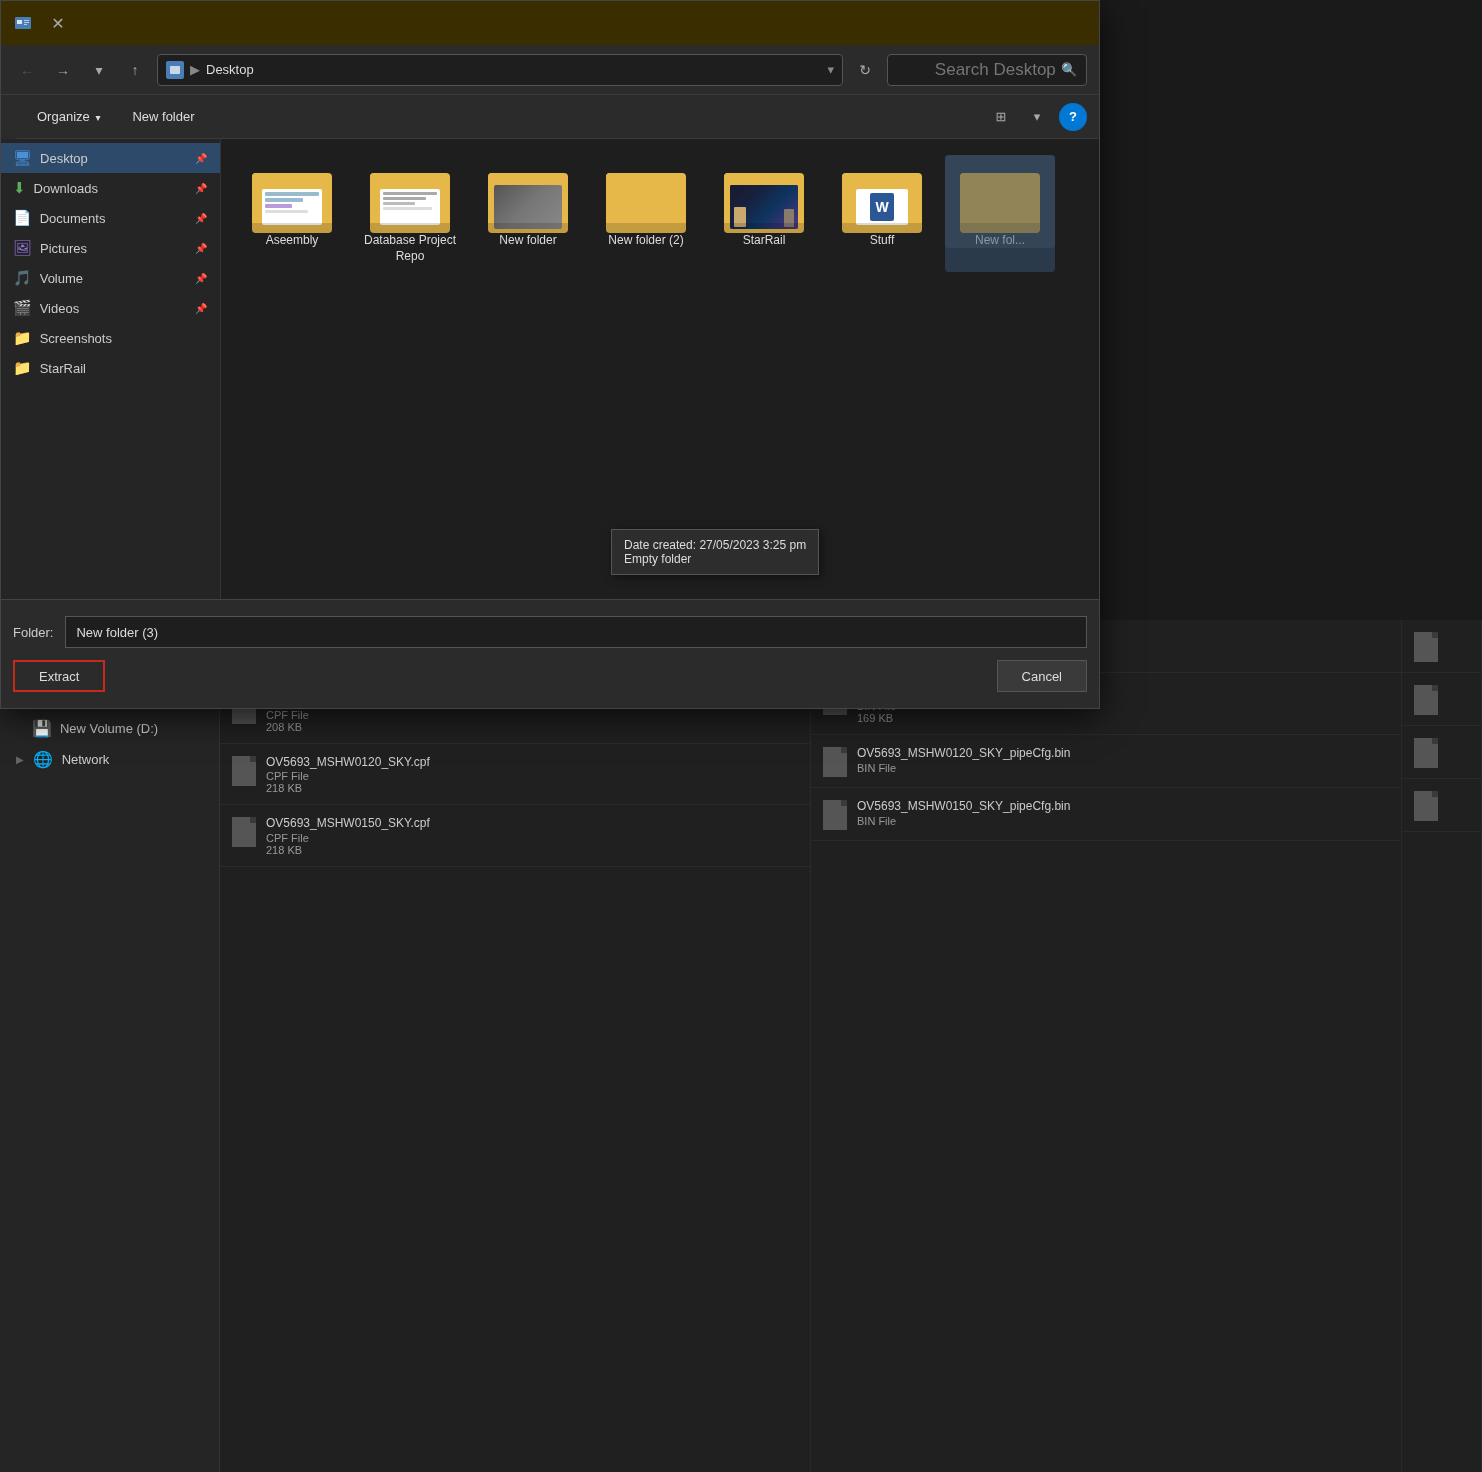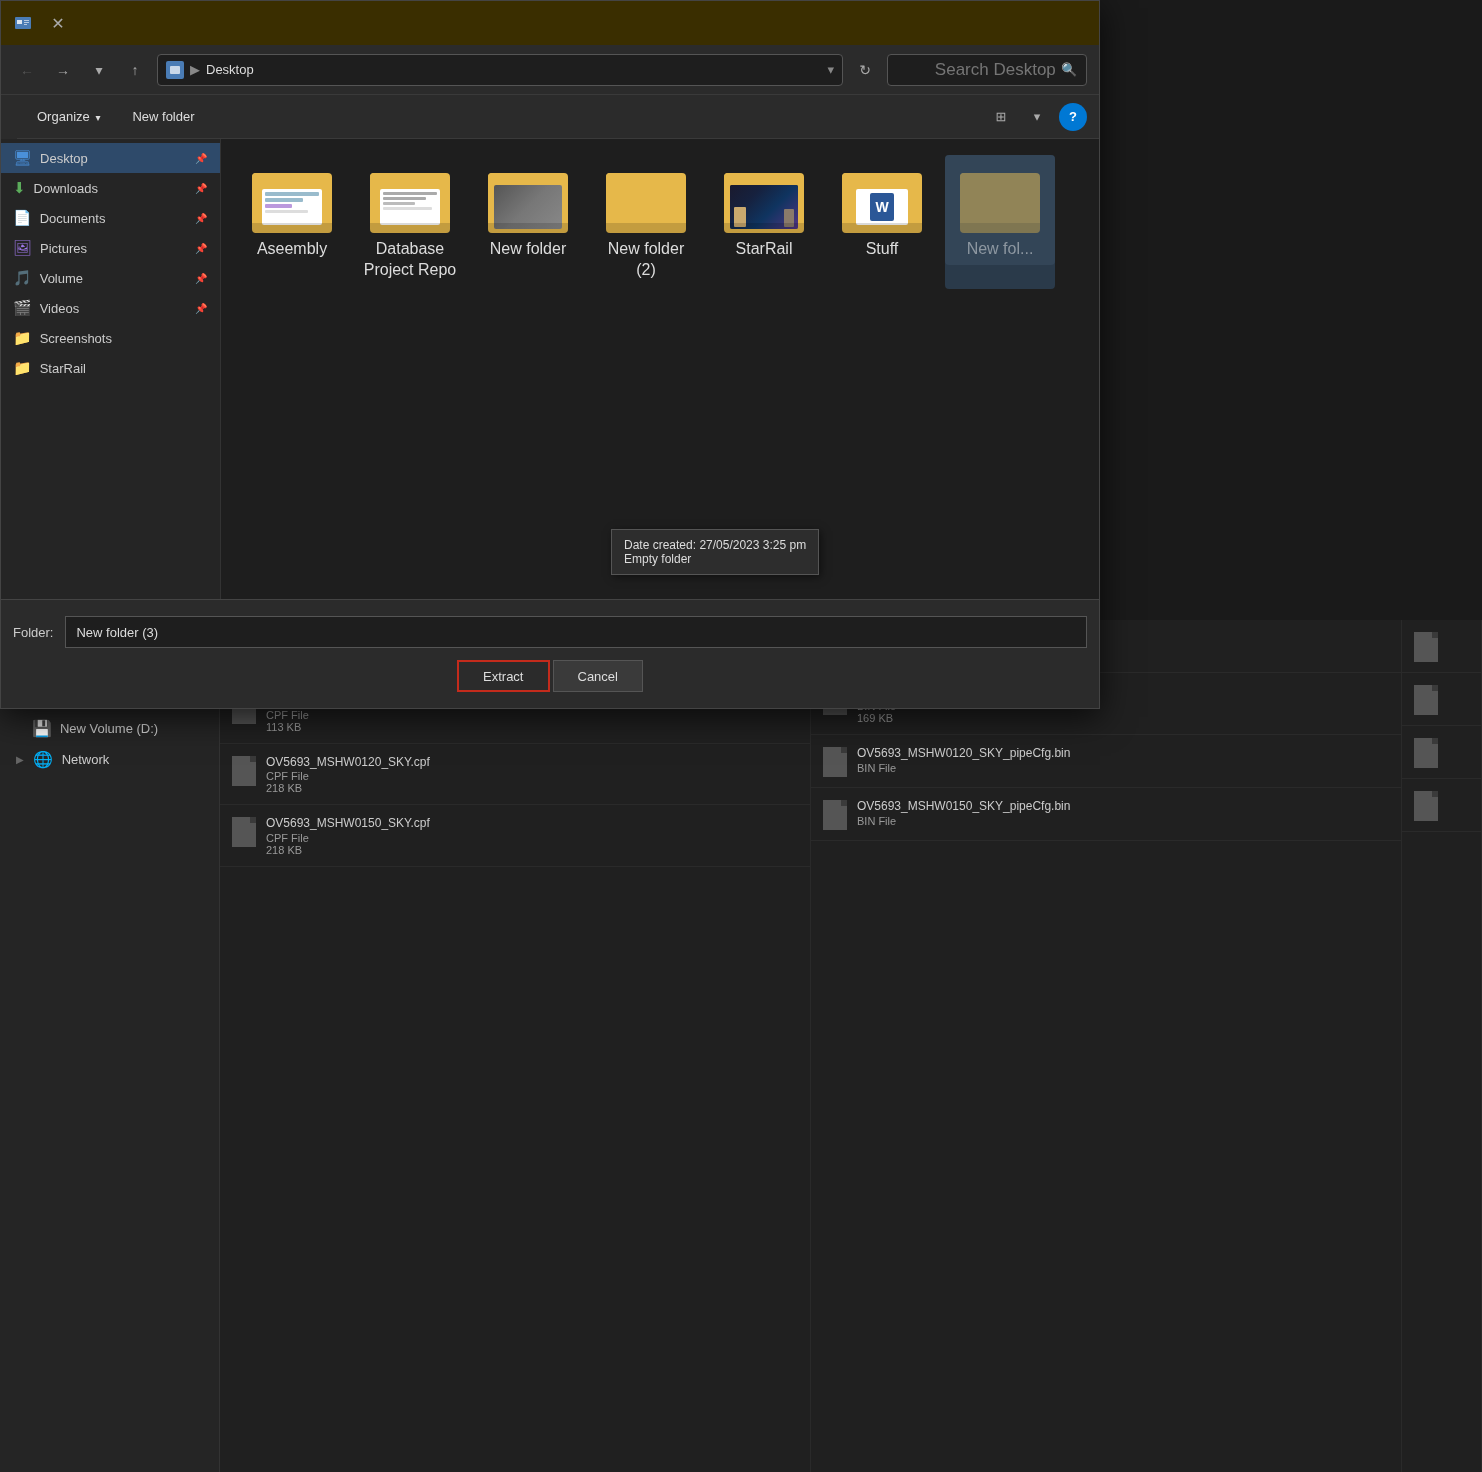--- a/index.html
+++ b/index.html
@@ -281,24 +281,23 @@
     .folder-shade {
       width: 80px;
       height: 10px;
       background: rgba(0,0,0,0.15);
       position: absolute;
       bottom: 0;
       border-radius: 0 0 4px 4px;
     }
 
     .folder-name {
-      font-size: 16px;
+      font-size: 12px;
       color: #ddd;
       text-align: center;
-      margin-top: 6px;
       line-height: 1.3;
       word-break: break-word;
     }
 
     
     .tooltip {
       position: absolute;
       background: #2d2d2d;
       border: 1px solid #555;
       padding: 8px 12px;
@@ -337,21 +336,21 @@
       border: 1px solid #555;
       color: #ddd;
       font-size: 13px;
       padding: 6px 10px;
       outline: none;
       height: 32px;
     }
 
     .button-row {
       display: flex;
-      justify-content: center;
+      justify-content: space-between;
       gap: 3px;
     }
 
     .btn-extract {
       background: transparent;
       border: 2px solid #c42b1c;
       color: #ddd;
       font-size: 13px;
       padding: 6px 24px;
       cursor: pointer;
@@ -470,21 +469,21 @@
             <div class="fname">OV5693_13P2BA540_SKY.cpf</div>
             <div class="ftype">CPF File</div>
             <div class="fsize">256 KB</div>
           </div>
         </div>
         <div class="bg-file-entry">
           <div class="file-doc-icon"></div>
           <div class="file-text">
             <div class="fname">OV5693_CJAF513_SKY.cpf</div>
             <div class="ftype">CPF File</div>
-            <div class="fsize">113 KB</div>
+            <div class="fsize">208 KB</div>
           </div>
         </div>
         <div class="bg-file-entry">
           <div class="file-doc-icon"></div>
           <div class="file-text">
             <div class="fname">OV5693_MSHW0120_SKY.cpf</div>
             <div class="ftype">CPF File</div>
             <div class="fsize">218 KB</div>
           </div>
         </div>

